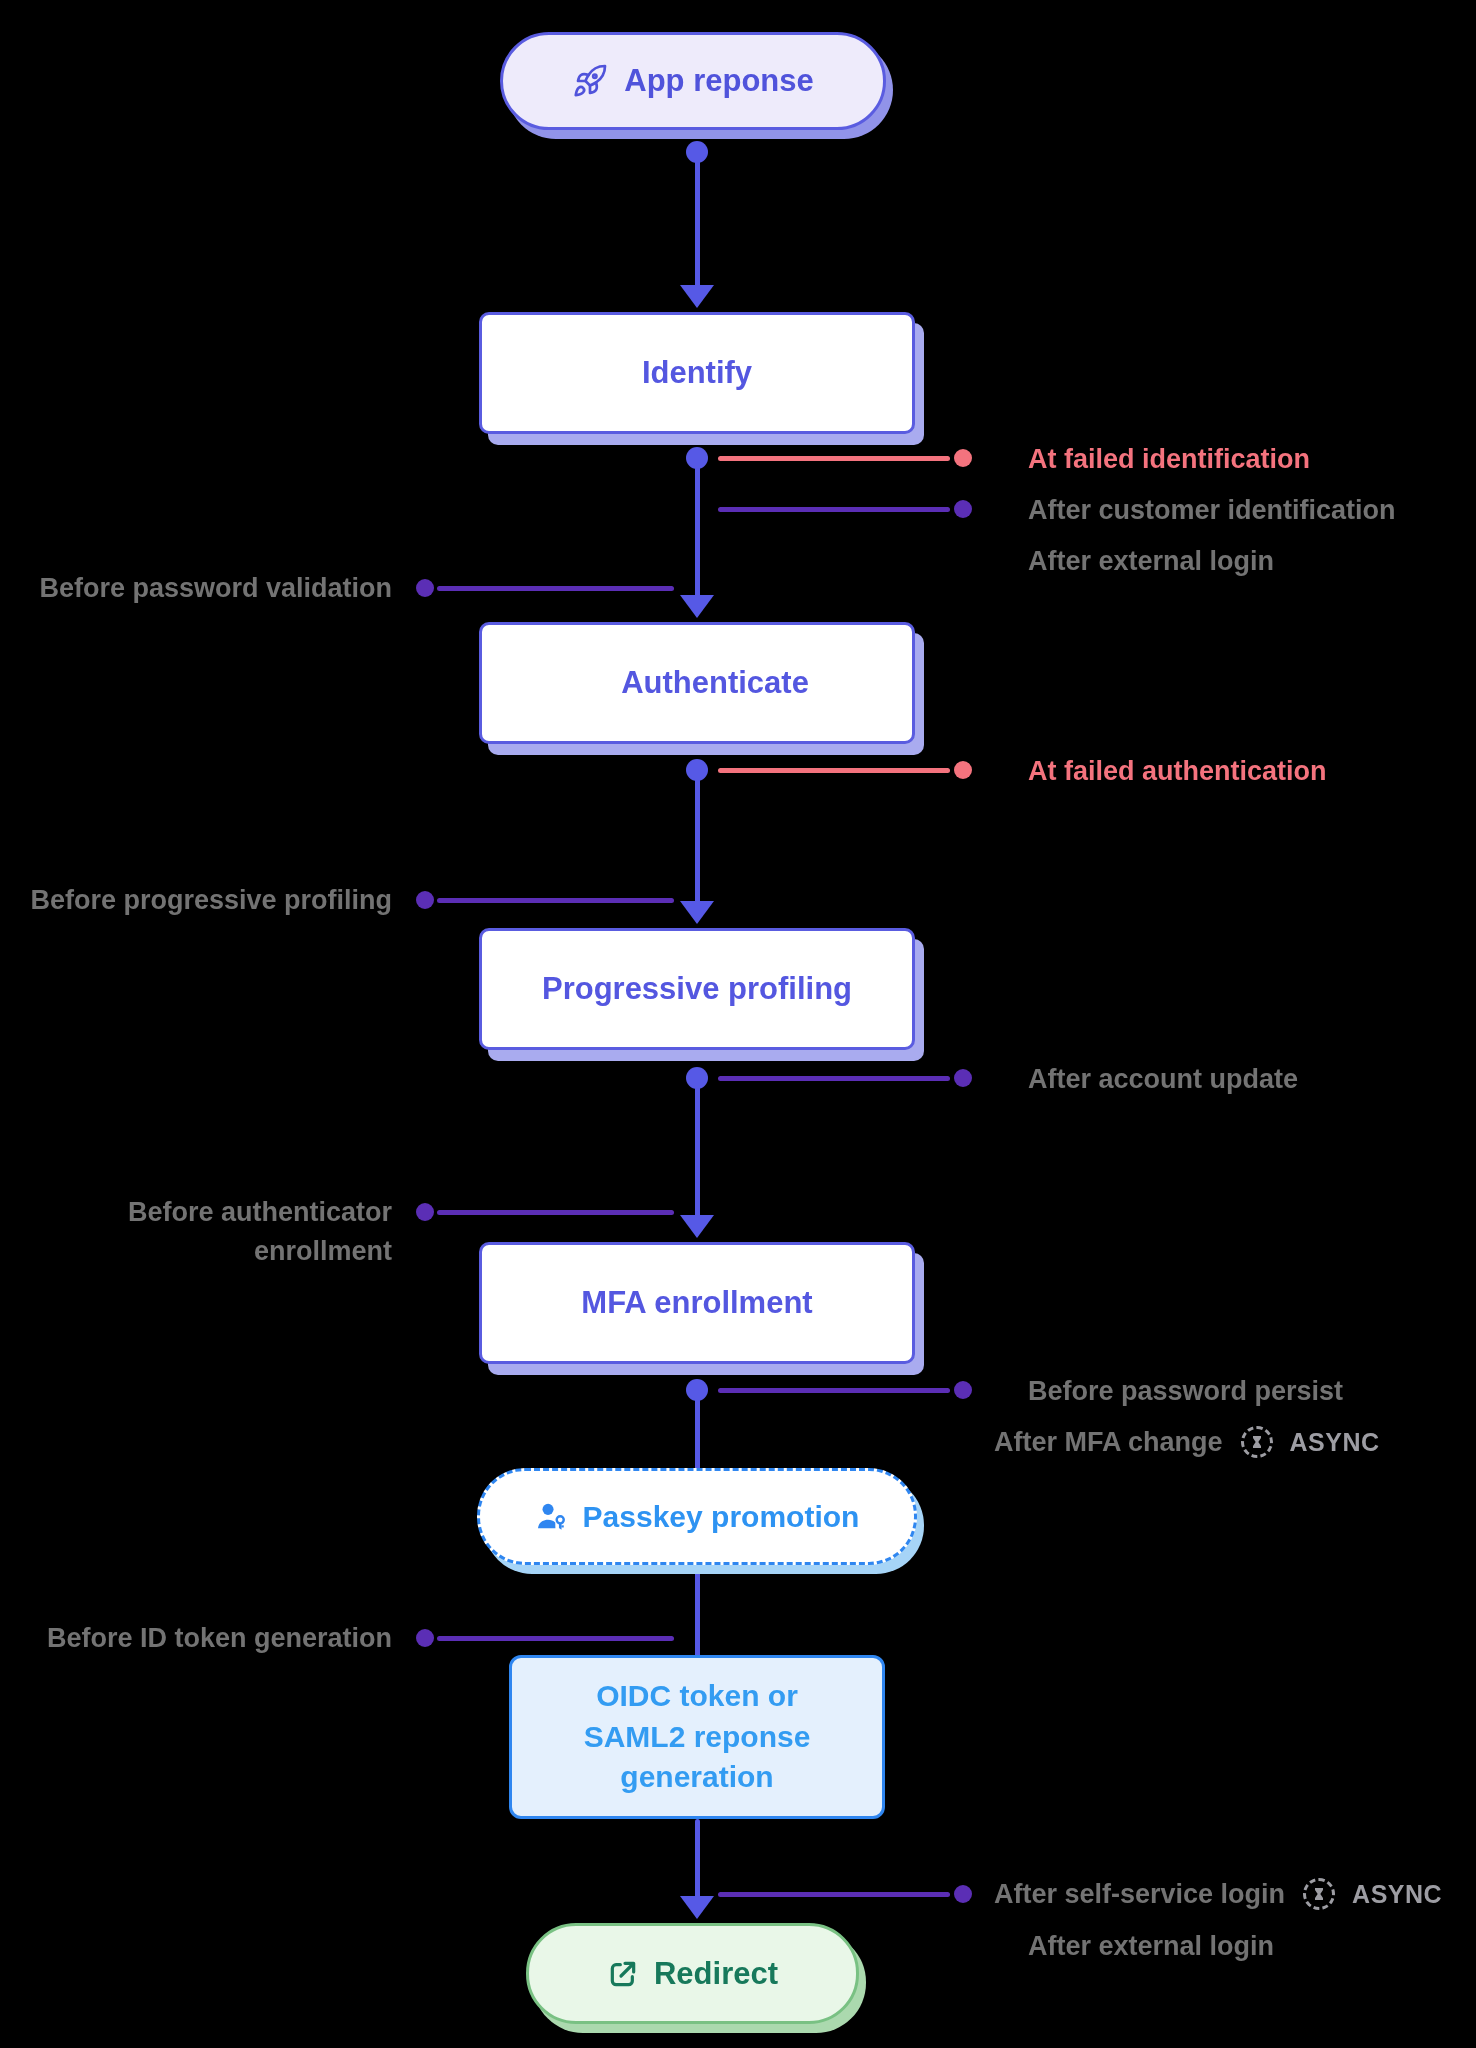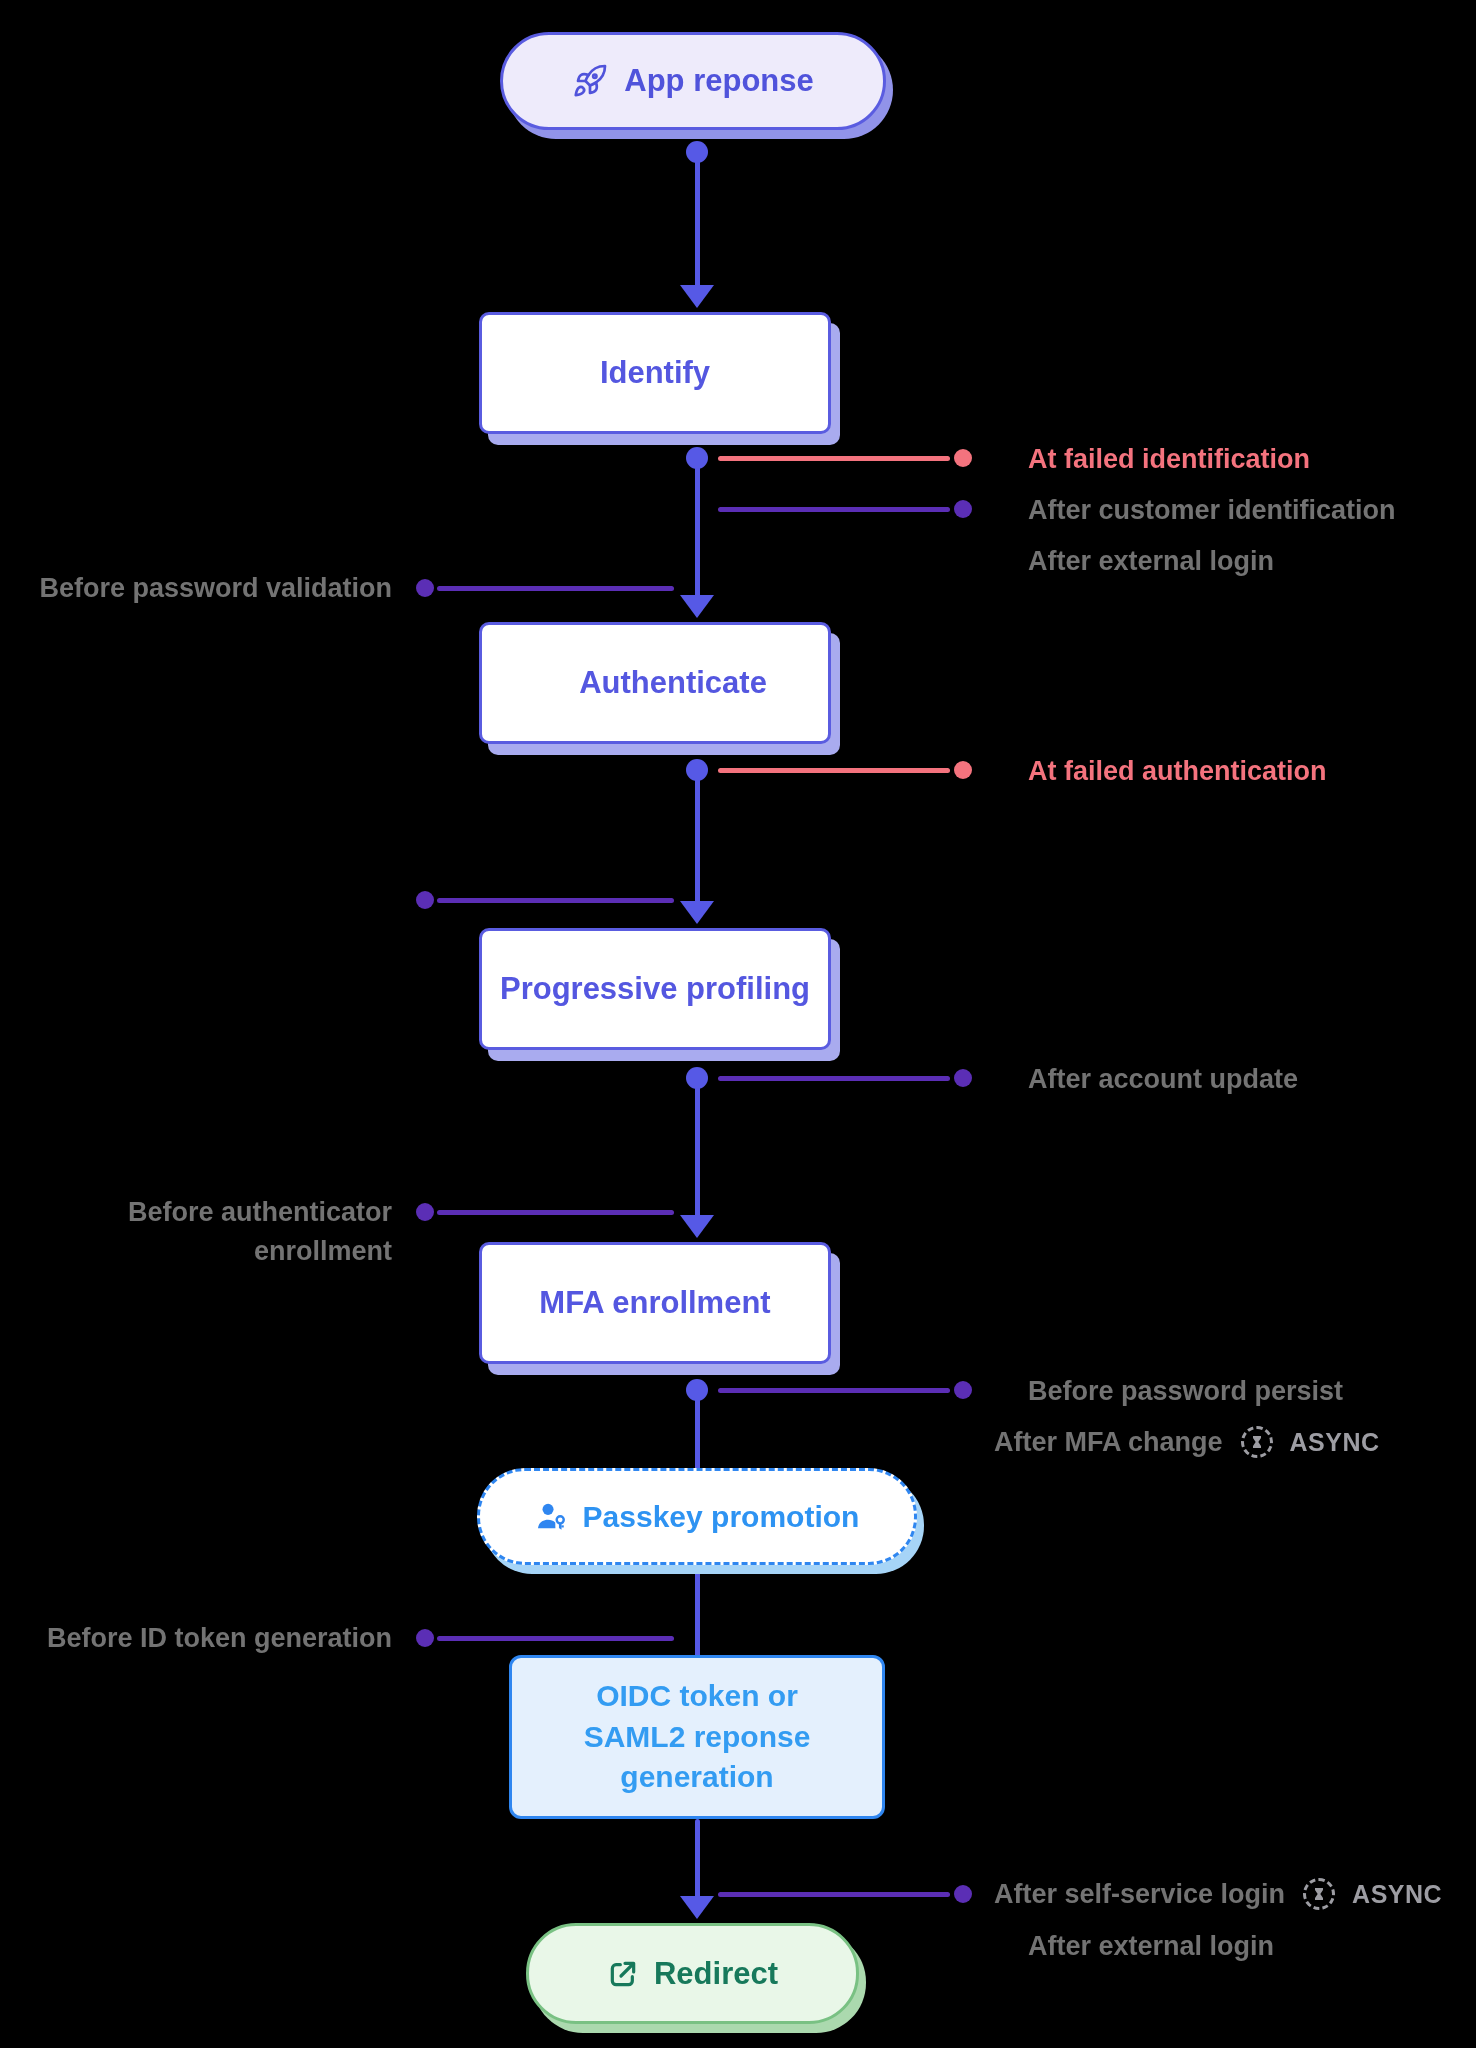--- a/index.html
+++ b/index.html
@@ -7,21 +7,21 @@
     position:relative;width:1476px;height:2048px;background:#000;overflow:hidden;
     font-family:"Liberation Sans",sans-serif;font-weight:700;
   }
   
   .vseg{position:absolute;left:695px;width:5px;background:#5659E6;border-radius:3px;}
   .arrow-down{position:absolute;left:680px;width:0;height:0;
     border-left:17px solid transparent;border-right:17px solid transparent;border-top:23px solid #5659E6;}
   .fdot{position:absolute;left:686px;width:22px;height:22px;border-radius:50%;background:#5659E6;}
   
   .node{position:absolute;display:flex;align-items:center;justify-content:center;text-align:center;box-sizing:border-box;}
-  .box{left:479px;width:352px;height:122px;background:#FFFFFF;border:3px solid #5A5CE0;border-radius:10px;
+  .box{left:479px;width:436px;height:122px;background:#FFFFFF;border:3px solid #5A5CE0;border-radius:10px;
        box-shadow:9px 11px 0 0 #A9ABEF;color:#5457E0;font-size:31px;}
   .pill-start{left:500px;top:32px;width:386px;height:98px;background:#EEEBFB;border:3px solid #5A5CE0;
        border-radius:49px;box-shadow:7px 9px 0 0 #9193E9;color:#5053DB;font-size:31px;gap:16px;}
   .pill-passkey{left:477px;top:1468px;width:440px;height:97px;background:#FFFFFF;border:3px dashed #2F86F0;
        border-radius:48px;box-shadow:7px 9px 0 0 #A6D4F7;color:#2E93F2;font-size:30px;gap:14px;}
   .box-oidc{left:509px;top:1655px;width:376px;height:164px;background:#E4F0FD;border:3px solid #2F86F0;
        border-radius:12px;color:#339CF2;font-size:30px;line-height:1.36;flex-direction:column;}
   .pill-redirect{left:526px;top:1923px;width:333px;height:101px;background:#E9F7E8;border:3px solid #79C183;
        border-radius:50px;box-shadow:7px 9px 0 0 #ABD9AE;color:#17795B;font-size:31px;gap:15px;}
   
@@ -174,20 +174,21 @@
       </span>
       <span class="async-text">ASYNC</span>
     </span>
   </div>
   <div class="elabel right lab-violet" style="top:1931px;">After external login</div>
 
   <div class="elabel left lab-violet" style="top:569px;">Before password validation</div>
   <div class="edot left violet" style="top:579px;"></div>
   <div class="hline left" style="top:586px;"></div>
 
+  <div class="elabel left lab-violet" style="top:881px;">Before progressive profiling</div>
   <div class="edot left violet" style="top:891px;"></div>
   <div class="hline left" style="top:898px;"></div>
 
   <div class="elabel left lab-violet" style="top:1193px;">
     <span class="wrap" style="max-width:292px;">Before authenticator enrollment</span>
   </div>
   <div class="edot left violet" style="top:1203px;"></div>
   <div class="hline left" style="top:1210px;"></div>
 
   <div class="elabel left lab-violet" style="top:1619px;">Before ID token generation</div>

